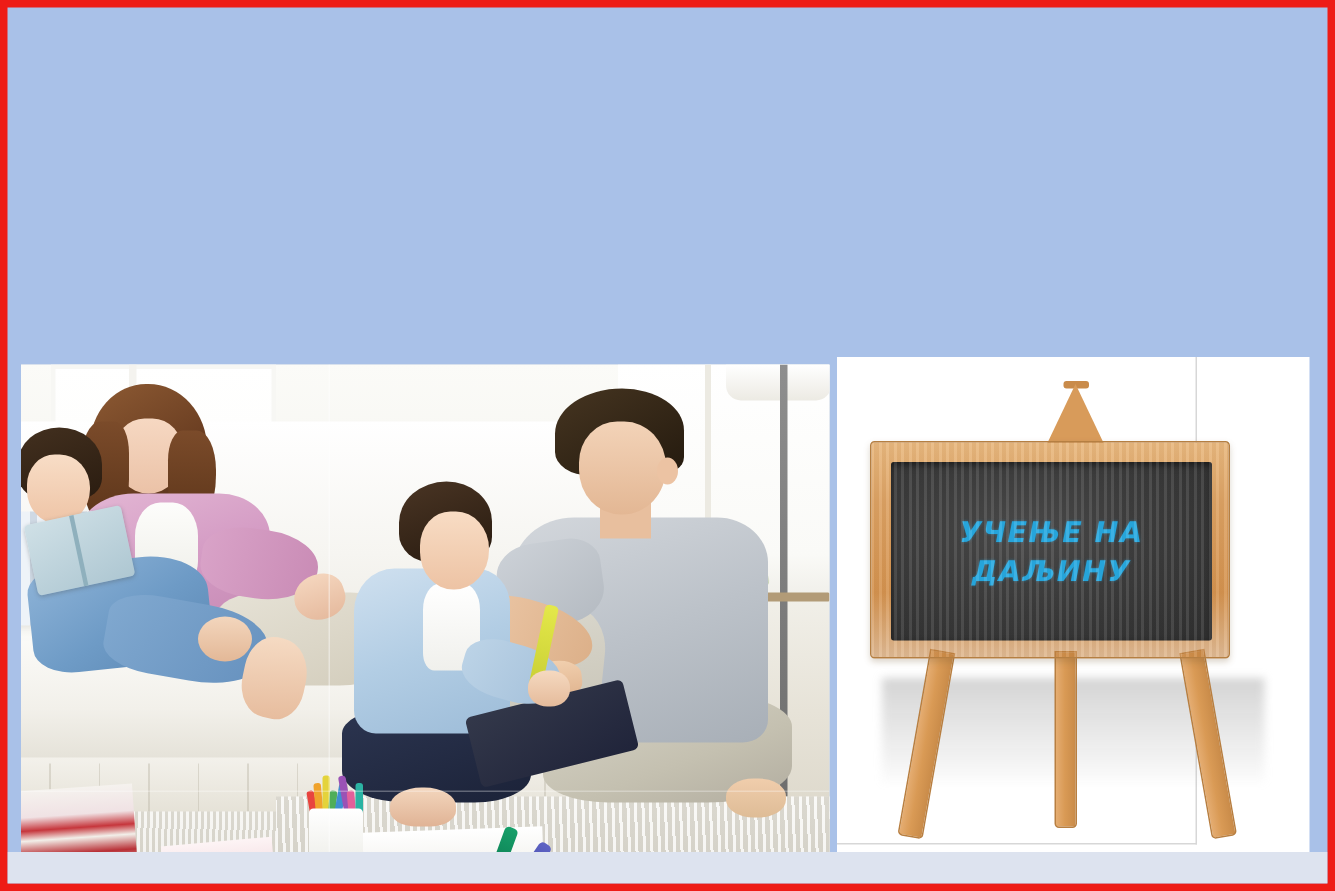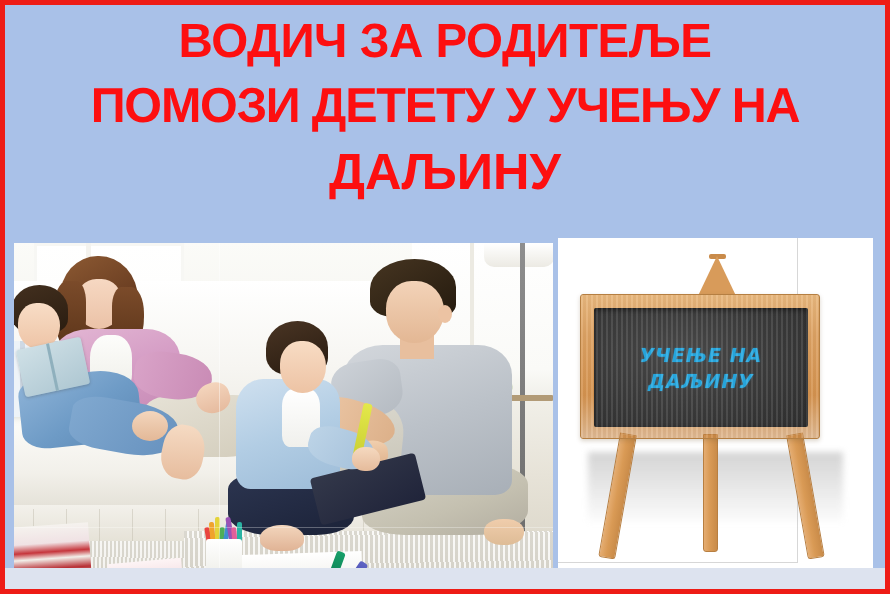--- a/index.html
+++ b/index.html
@@ -535,25 +535,20 @@
     left: 0; top: 563px;
     width: 880px; height: 21px;
     background: #dde3ef;
   }
 </style>
 </head>
 <body>
 
 <div id="poster">
 
-  <div id="title-block">
-    <div class="title-line l1">ВОДИЧ ЗА РОДИТЕЉЕ</div>
-    <div class="title-line l2">ПОМОЗИ ДЕТЕТУ У УЧЕЊУ НА</div>
-    <div class="title-line l3">ДАЉИНУ</div>
-  </div>
 
   <div id="media-row">
 
     <div id="family-photo">
       <div class="ph wall"></div>
       <div class="ph window-l">
           <span class="mullion"></span>
         </div>
       <div class="ph window-r">
           <span class="bar"></span>

